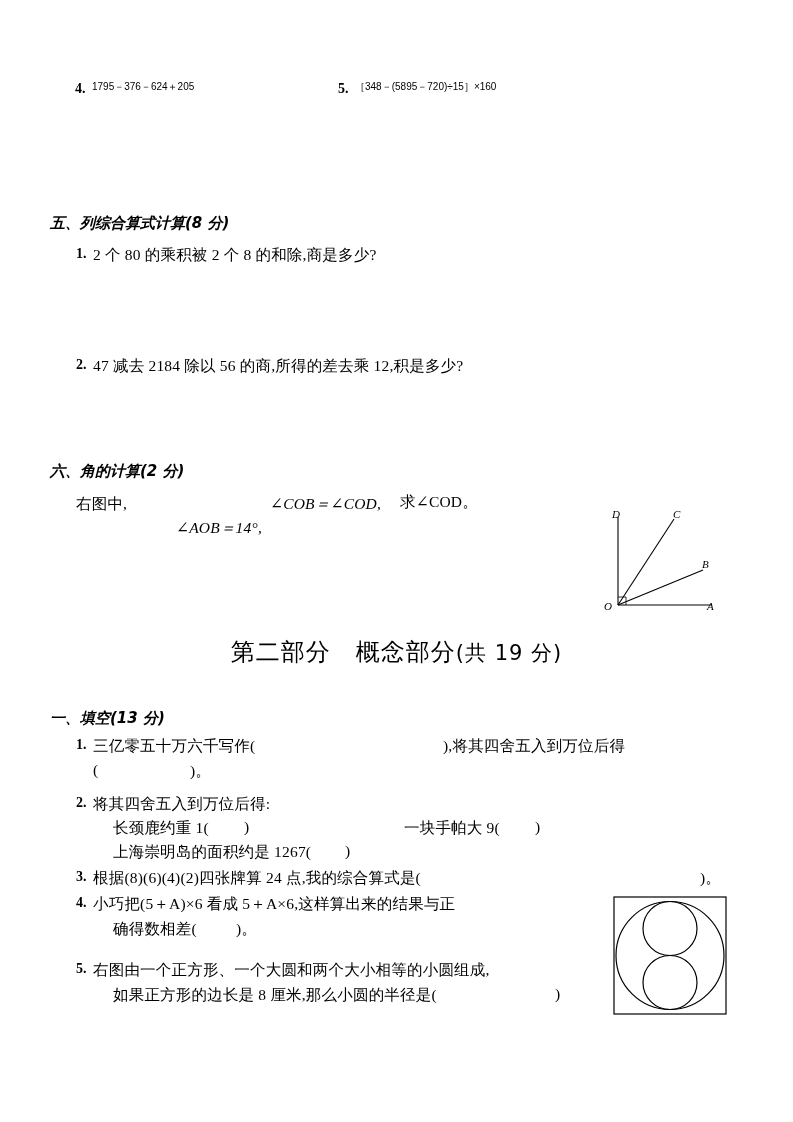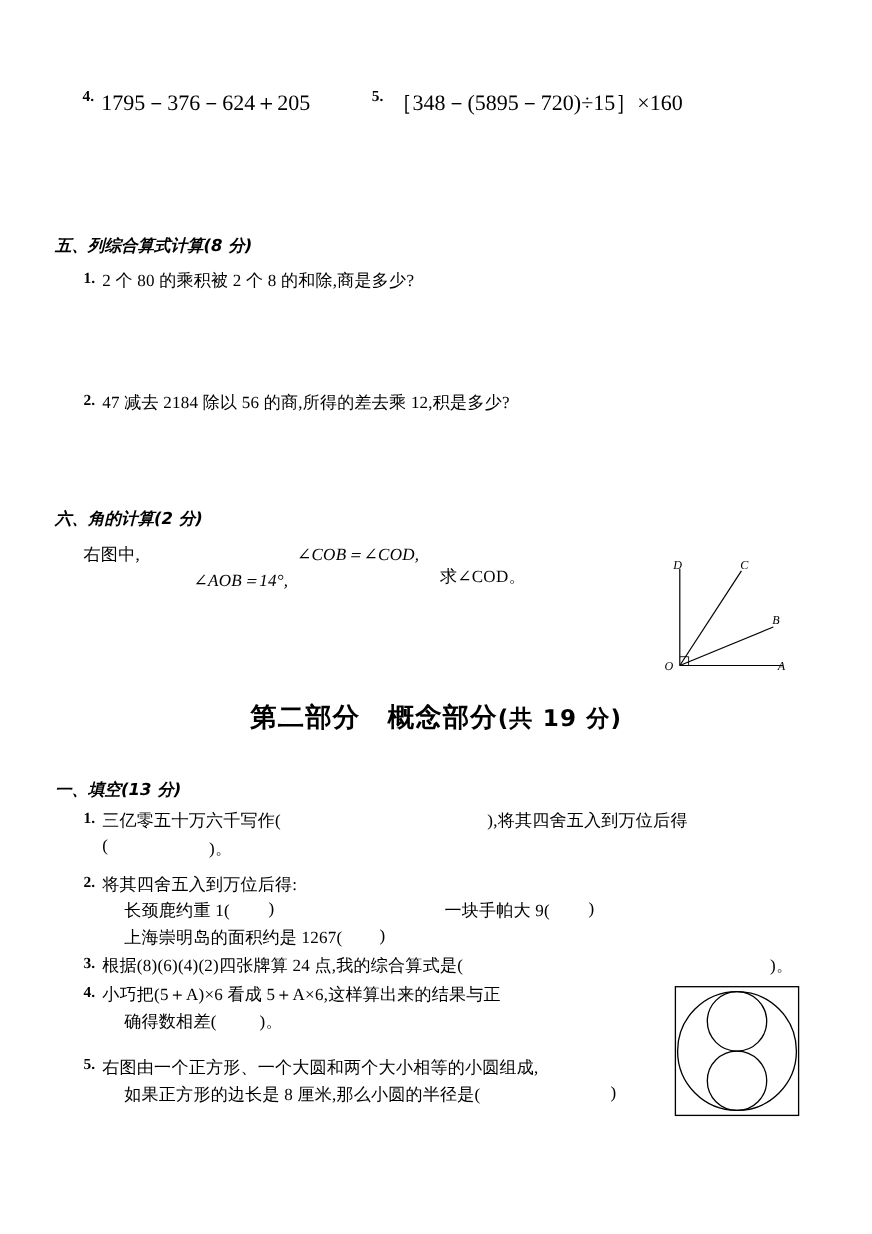--- a/index.html
+++ b/index.html
@@ -34,35 +34,35 @@
   .q-num {
     font-family: "Liberation Serif", serif;
     font-weight: bold;
     font-size: 14px;
   }
   .body-txt {
     font-size: 15.5px;
     letter-spacing: 0.2px;
   }
   .math {
-    font-family: Liberation Serif, serif;
-    font-size: 20px;
+    font-family: Liberation Sans, sans-serif;
+    font-size: 10px;
   }
   .ital {
     font-style: italic;
   }
 
   
   .part-title {
     position: absolute;
     left: 0;
     width: 793px;
     text-align: center;
     font-family: "DejaVu Sans", "Liberation Sans", sans-serif;
-    font-weight: bold;
+    font-weight: normal;
     font-size: 24px;
     letter-spacing: 1px;
   }
   .part-title .small {
     font-size: 21px;
   }
 
   
   .fig-angle {
     position: absolute;
@@ -94,21 +94,21 @@
   <span class="line body-txt" style="left:93px; top:245px;">2 个 80 的乘积被 2 个 8 的和除,商是多少?</span>
 
   <span class="line q-num" style="left:76px; top:357px;">2.</span>
   <span class="line body-txt" style="left:93px; top:356px;">47 减去 2184 除以 56 的商,所得的差去乘 12,积是多少?</span>
 
   <span class="line sect-head" style="left:50px; top:462px;">六、角的计算(2 分)</span>
 
   <span class="line body-txt" style="left:76px; top:494px;">右图中,</span>
   <span class="line body-txt ital" style="left:140px; top:518px;margin-left:36px;">∠AOB＝14°,</span>
   <span class="line body-txt ital" style="left:254px; top:494px;margin-left:16px;">∠COB＝∠COD,</span>
-  <span class="line body-txt" style="left:400px; top:514px;">求∠COD。</span>
+  <span class="line body-txt" style="left:400px; top:492px;">求∠COD。</span>
 
   <svg class="fig-angle" style="left:600px; top:505px;" width="130" height="110" viewBox="0 0 130 110">
 
     <line x1="18" y1="100" x2="18" y2="12" stroke="#000" stroke-width="1.1"></line>
 
     <line x1="18" y1="100" x2="74" y2="14" stroke="#000" stroke-width="1.1"></line>
 
     <line x1="18" y1="100" x2="103" y2="65" stroke="#000" stroke-width="1.1"></line>
 
     <line x1="18" y1="100" x2="112" y2="100" stroke="#000" stroke-width="1.1"></line>

